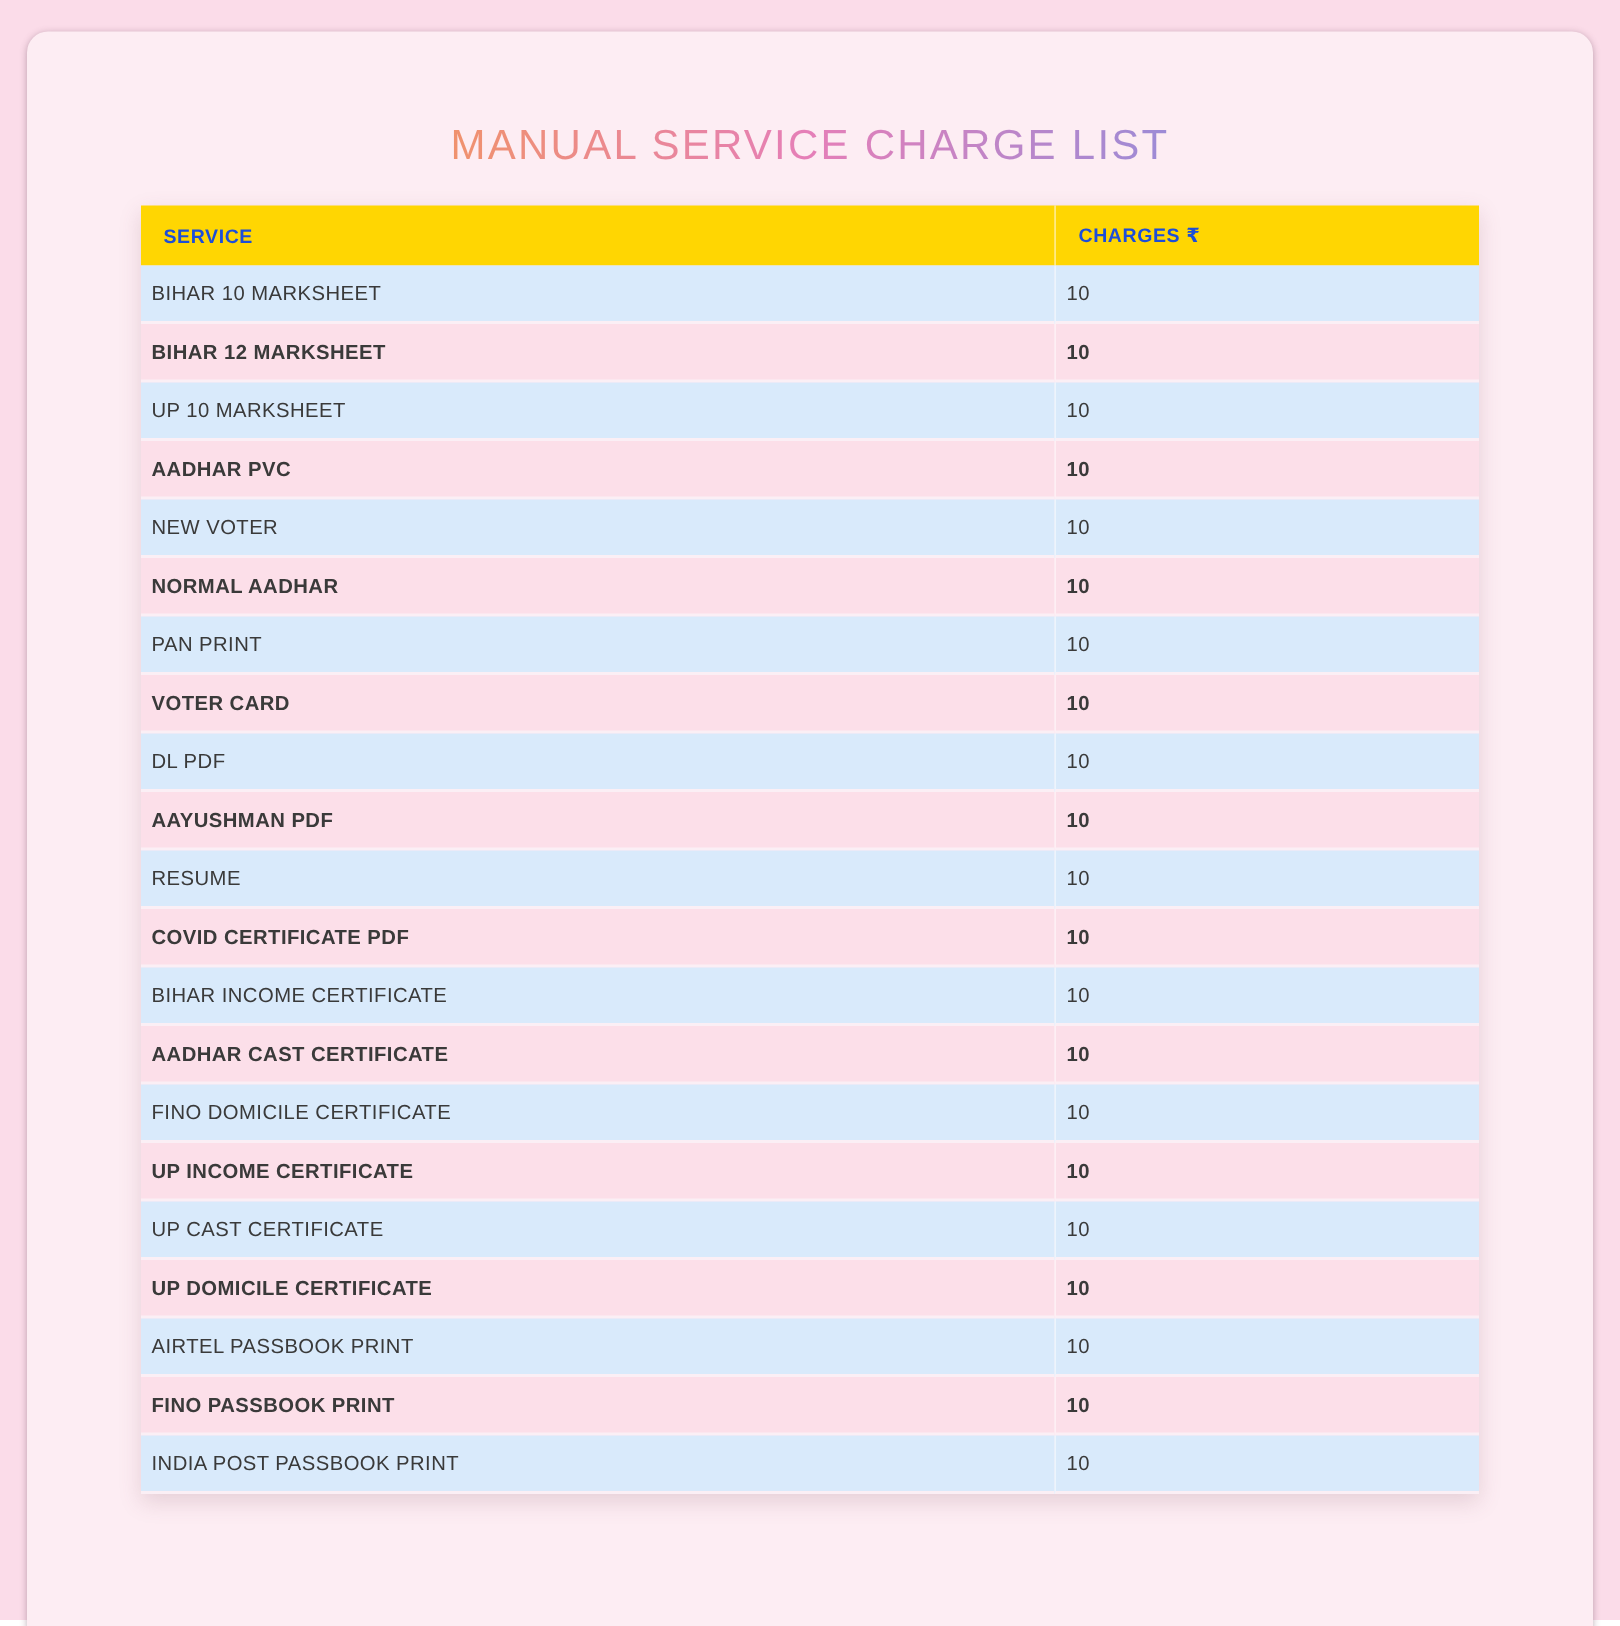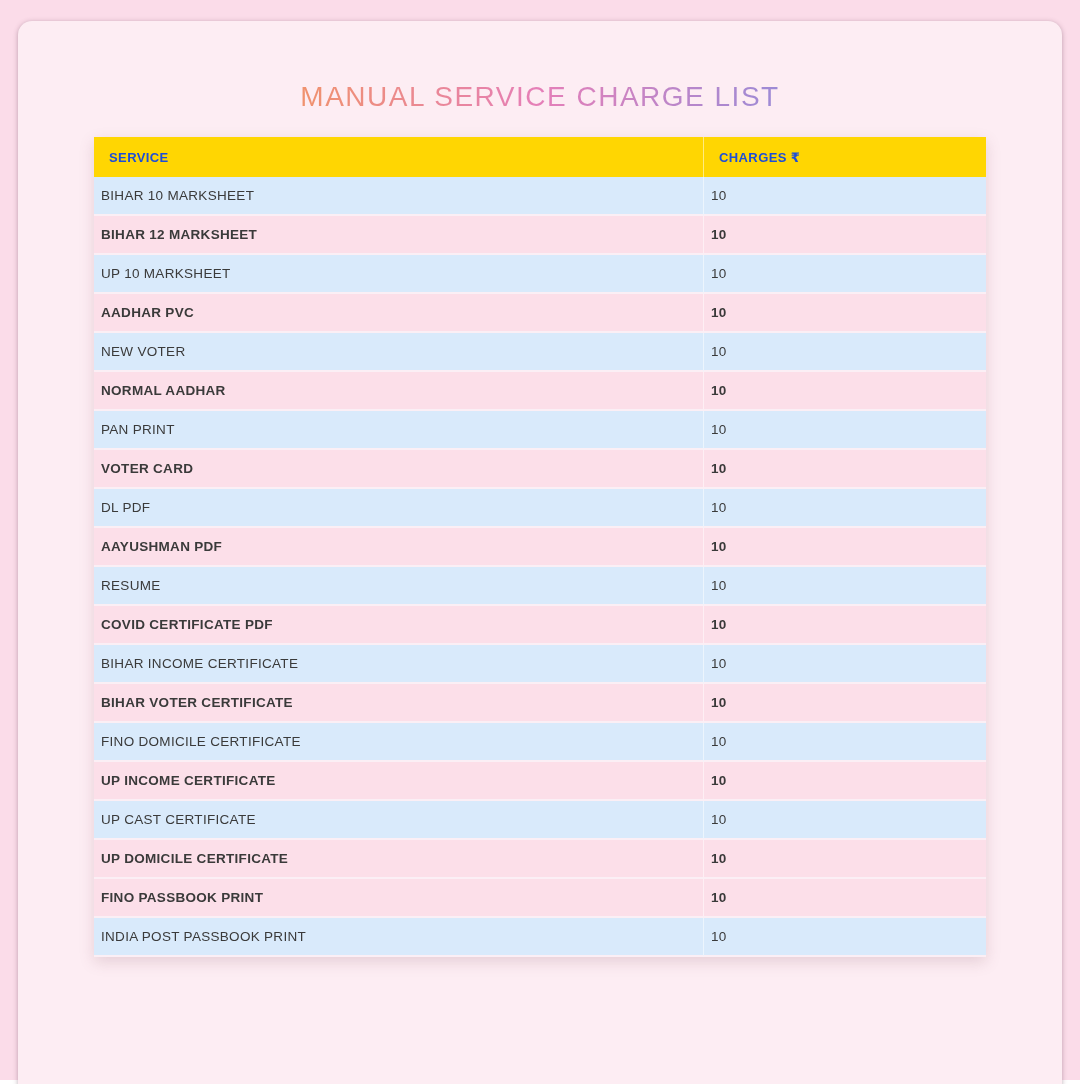--- a/index.html
+++ b/index.html
@@ -143,39 +143,43 @@
             </tr>
             <tr class="row-pink">
               <td class="service">COVID CERTIFICATE PDF</td>
               <td class="charges">10</td>
             </tr>
             <tr class="row-blue">
               <td class="service">BIHAR INCOME CERTIFICATE</td>
               <td class="charges">10</td>
             </tr>
             <tr class="row-pink">
-              <td class="service">BIHAR VOTER CERTIFICATE</td>
+              <td class="service">AADHAR CAST CERTIFICATE</td>
               <td class="charges">10</td>
             </tr>
             <tr class="row-blue">
               <td class="service">FINO DOMICILE CERTIFICATE</td>
               <td class="charges">10</td>
             </tr>
             <tr class="row-pink">
               <td class="service">UP INCOME CERTIFICATE</td>
               <td class="charges">10</td>
             </tr>
             <tr class="row-blue">
               <td class="service">UP CAST CERTIFICATE</td>
               <td class="charges">10</td>
             </tr>
             <tr class="row-pink">
               <td class="service">UP DOMICILE CERTIFICATE</td>
               <td class="charges">10</td>
             </tr>
+            <tr class="row-blue">
+              <td class="service">AIRTEL PASSBOOK PRINT</td>
+              <td class="charges">10</td>
+            </tr>
             <tr class="row-pink">
               <td class="service">FINO PASSBOOK PRINT</td>
               <td class="charges">10</td>
             </tr>
             <tr class="row-blue">
               <td class="service">INDIA POST PASSBOOK PRINT</td>
               <td class="charges">10</td>
             </tr>
           </tbody>
       </table>

